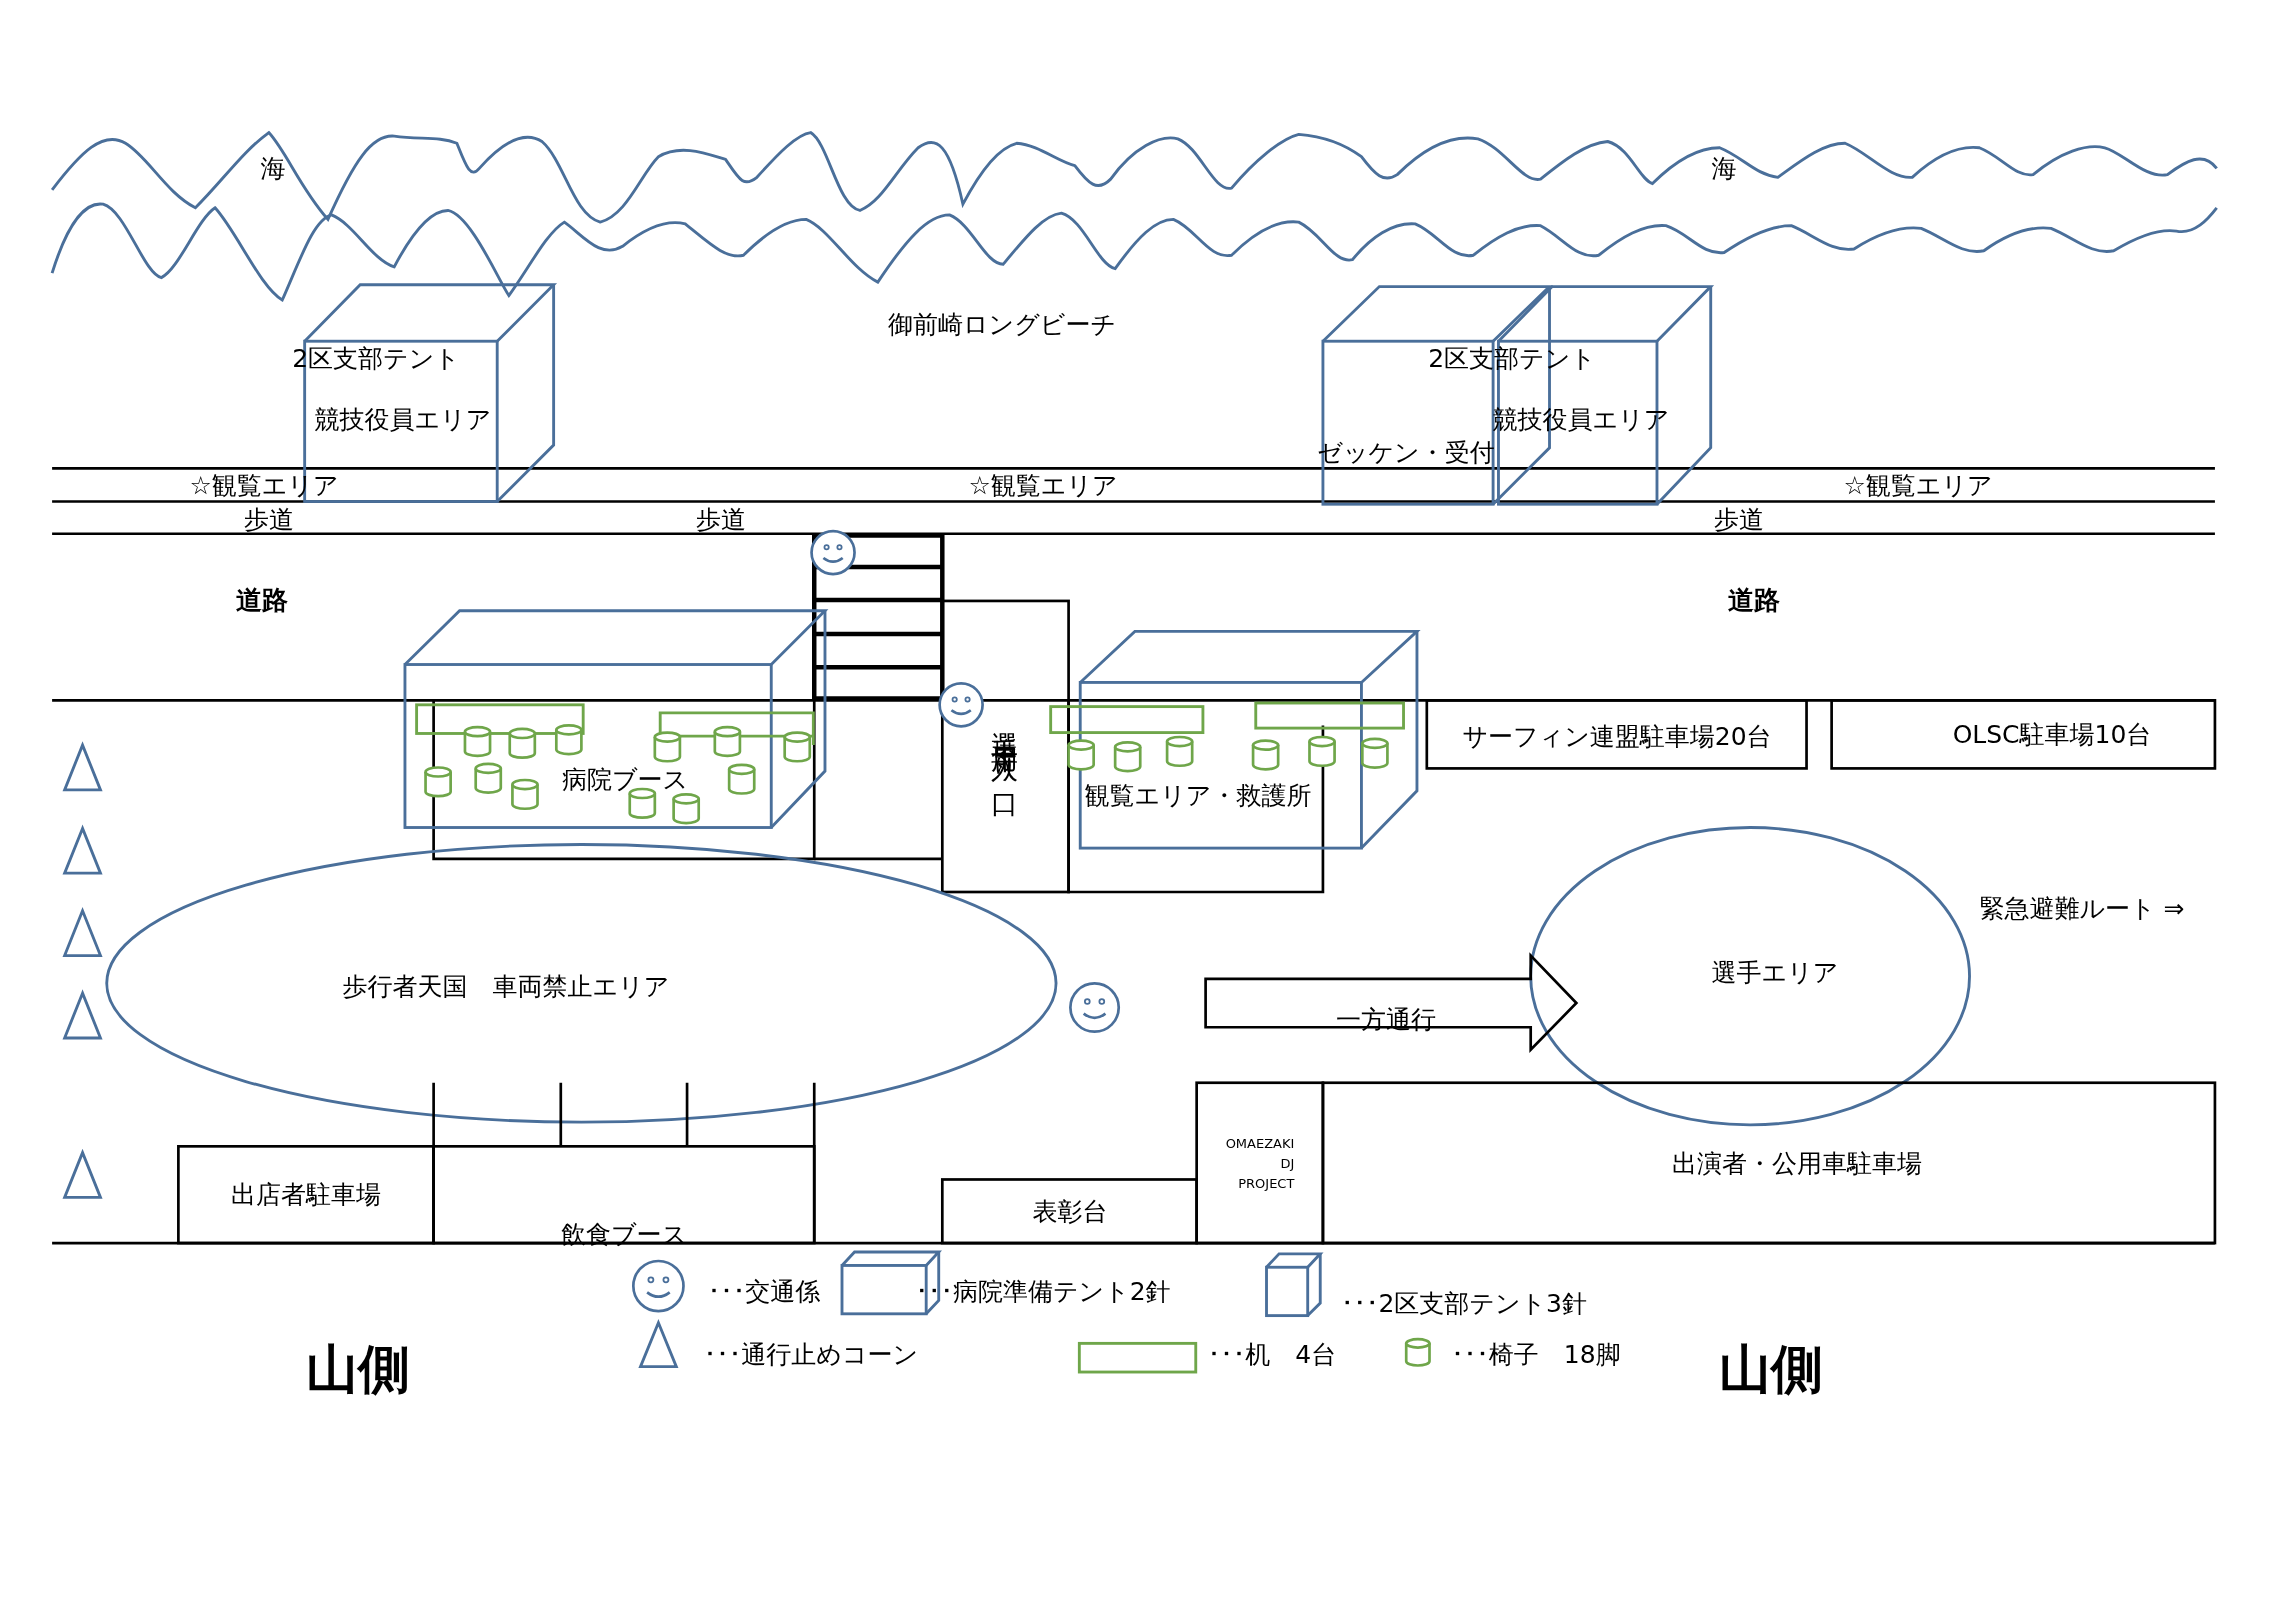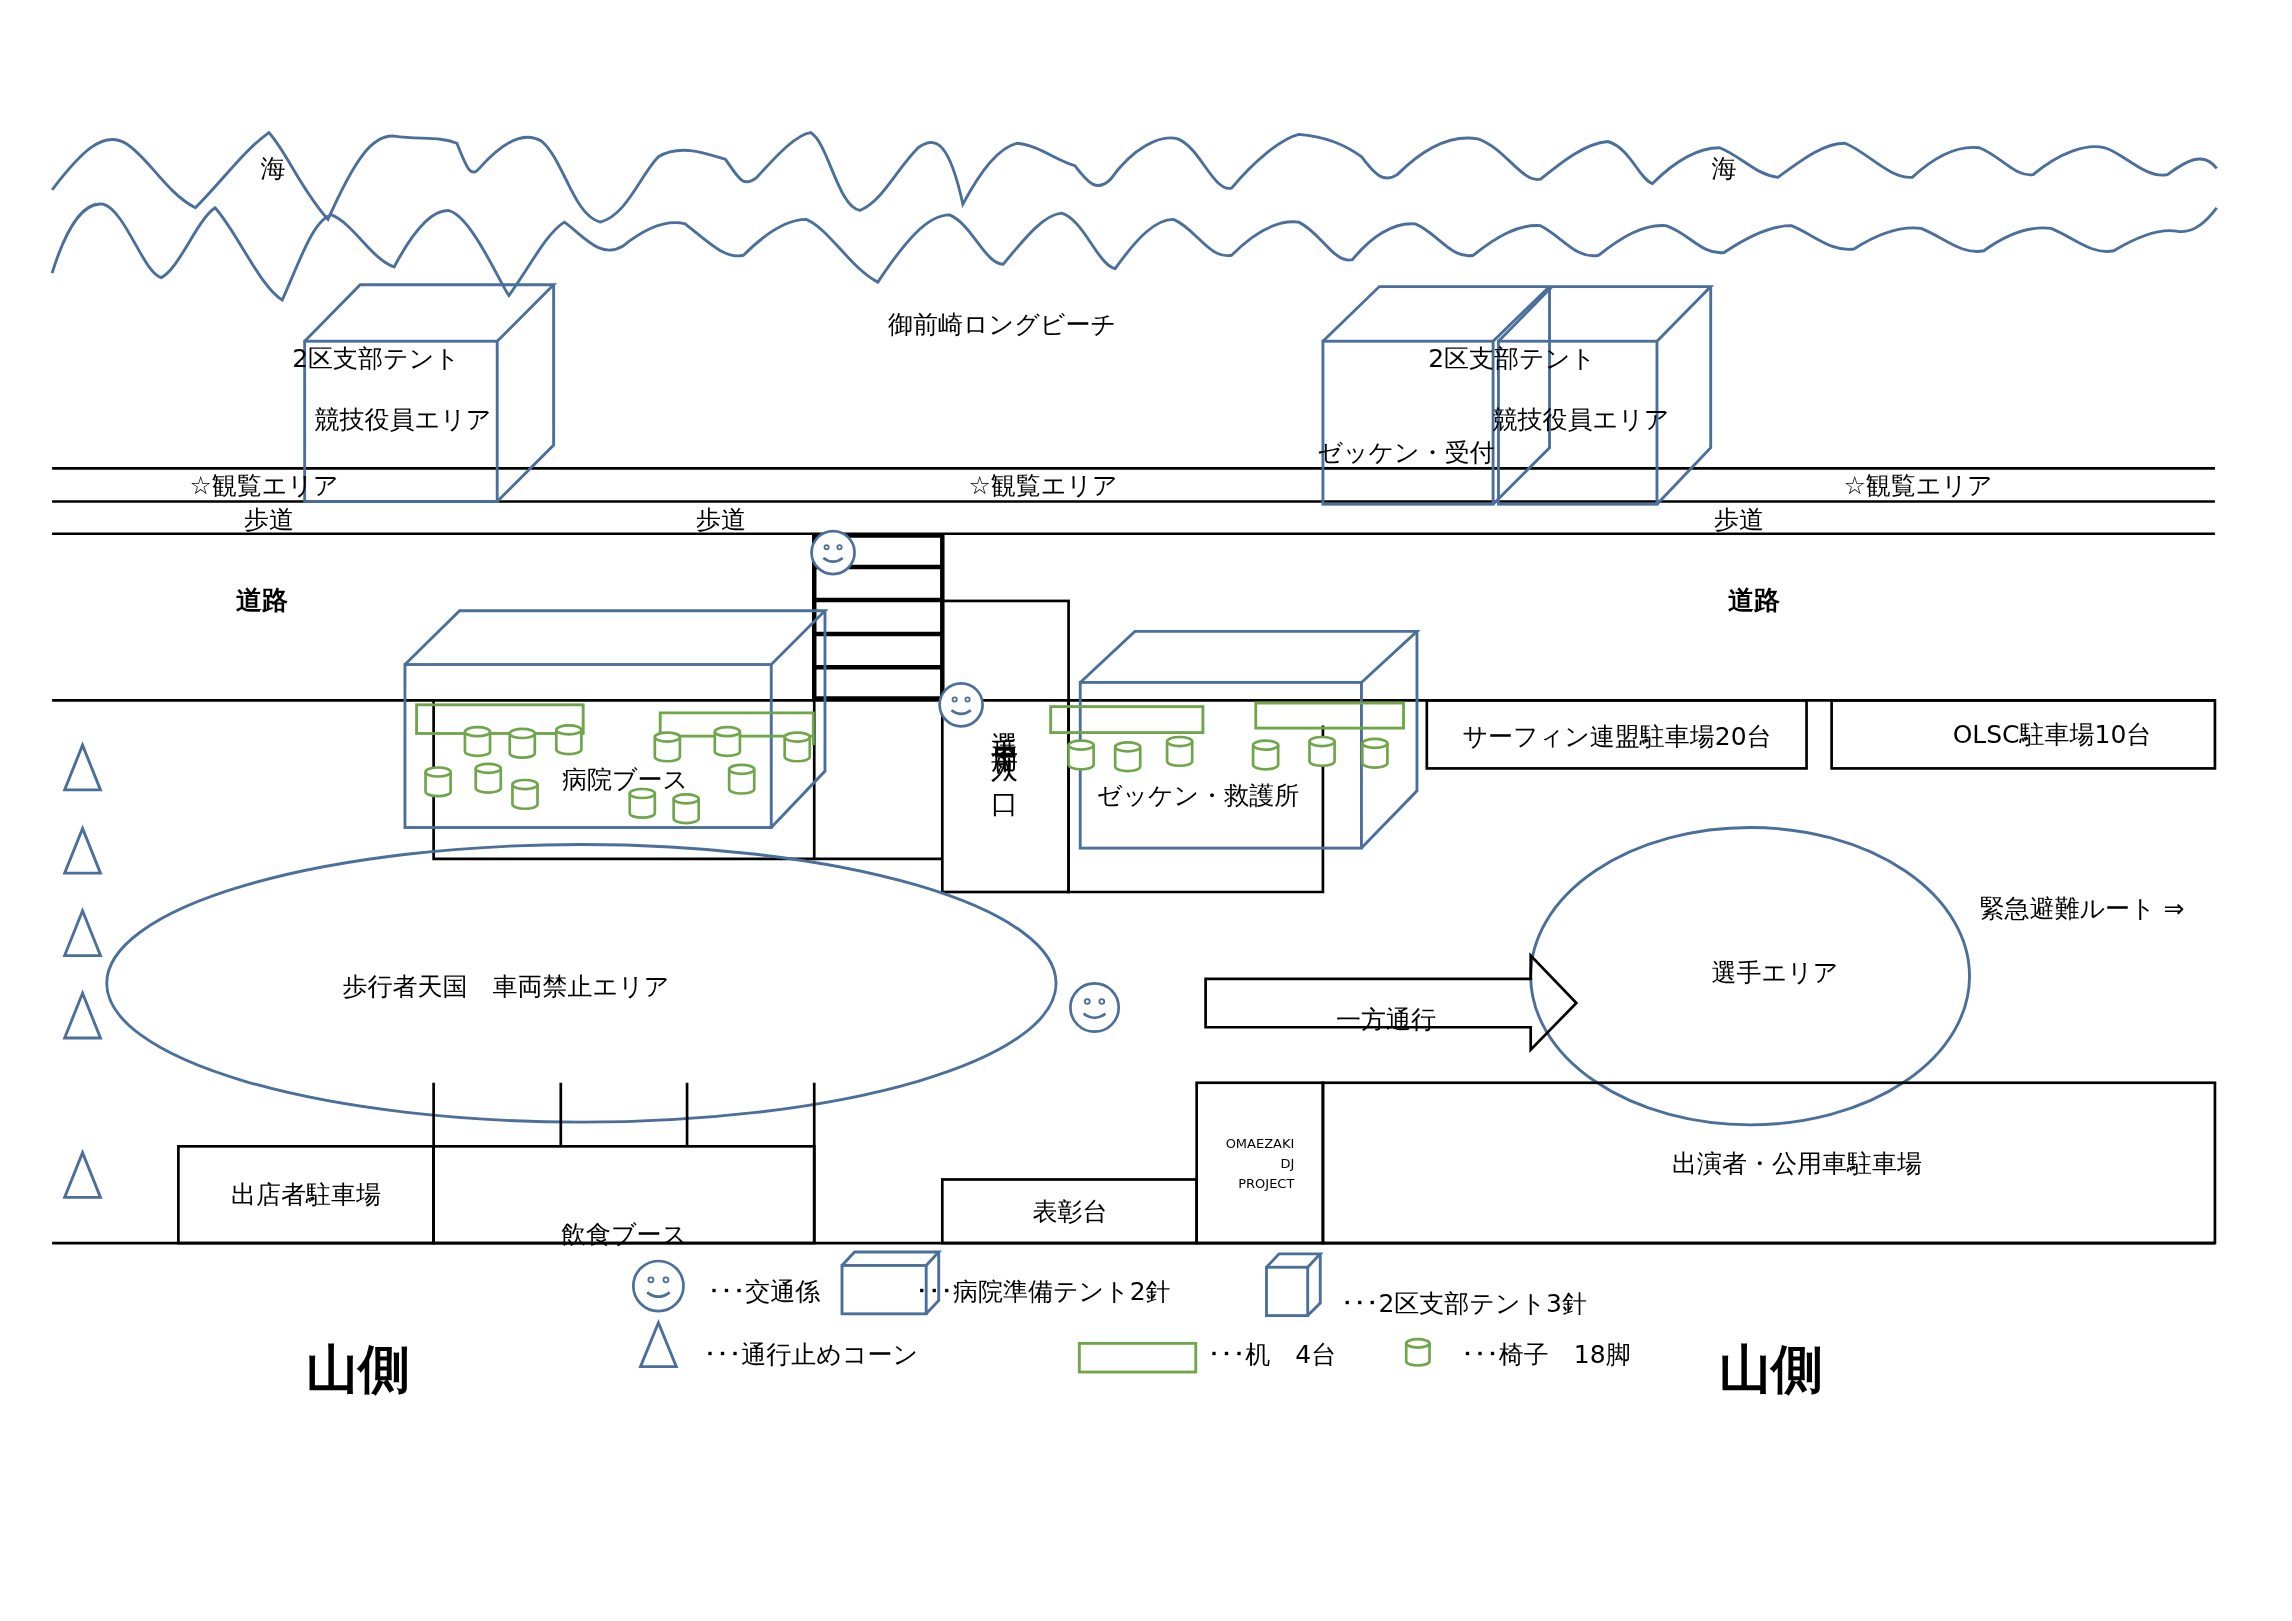--- a/index.html
+++ b/index.html
@@ -254,21 +254,21 @@
 
 <div class="lbl" style="left:269px;top:519px;">歩道</div>
 <div class="lbl" style="left:721px;top:519px;">歩道</div>
 <div class="lbl" style="left:1739px;top:519px;">歩道</div>
 
 <div class="lbl big" style="left:262px;top:600px;">道路</div>
 <div class="lbl big" style="left:1754px;top:600px;">道路</div>
 
 <div class="lbl" style="left:625px;top:779px;">病院ブース</div>
 <div class="lbl vert" style="left:1005px;top:745px;">選手専用入り口</div>
-<div class="lbl" style="left:1198px;top:795px;">ゼッケン・救護所</div>
+<div class="lbl" style="left:1198px;top:795px;">観覧エリア・救護所</div>
 <div class="lbl" style="left:1617px;top:736px;">サーフィン連盟駐車場20台</div>
 <div class="lbl" style="left:2011px;top:734px;margin-left:41px;">OLSC駐車場10台</div>
 <div class="lbl" style="left:2082px;top:908px;">緊急避難ルート ⇒</div>
 
 <div class="lbl" style="left:506px;top:986px;">歩行者天国　車両禁止エリア</div>
 <div class="lbl" style="left:1386px;top:1003px;margin-top:16px;">一方通行</div>
 <div class="lbl" style="left:1775px;top:972px;">選手エリア</div>
 
 <div class="lbl" style="left:306px;top:1194px;">出店者駐車場</div>
 <div class="lbl" style="left:624px;top:1194px;margin-top:40px;">飲食ブース</div>
@@ -281,14 +281,14 @@
 <div class="lbl" style="left:1797px;top:1163px;">出演者・公用車駐車場</div>
 
 <div class="lbl xbig" style="left:358px;top:1370px;">山側</div>
 <div class="lbl xbig" style="left:1771px;top:1370px;">山側</div>
 
 <div class="lbl" style="left:764px;top:1291px;">･･･交通係</div>
 <div class="lbl" style="left:1043px;top:1291px;">･･･病院準備テント2針</div>
 <div class="lbl" style="left:1464px;top:1291px;margin-top:12px;">･･･2区支部テント3針</div>
 <div class="lbl" style="left:811px;top:1354px;">･･･通行止めコーン</div>
 <div class="lbl" style="left:1272px;top:1354px;">･･･机　4台</div>
-<div class="lbl" style="left:1536px;top:1354px;margin-left:10px;">･･･椅子　18脚</div>
+<div class="lbl" style="left:1536px;top:1354px;">･･･椅子　18脚</div>
 
 
 </body></html>

